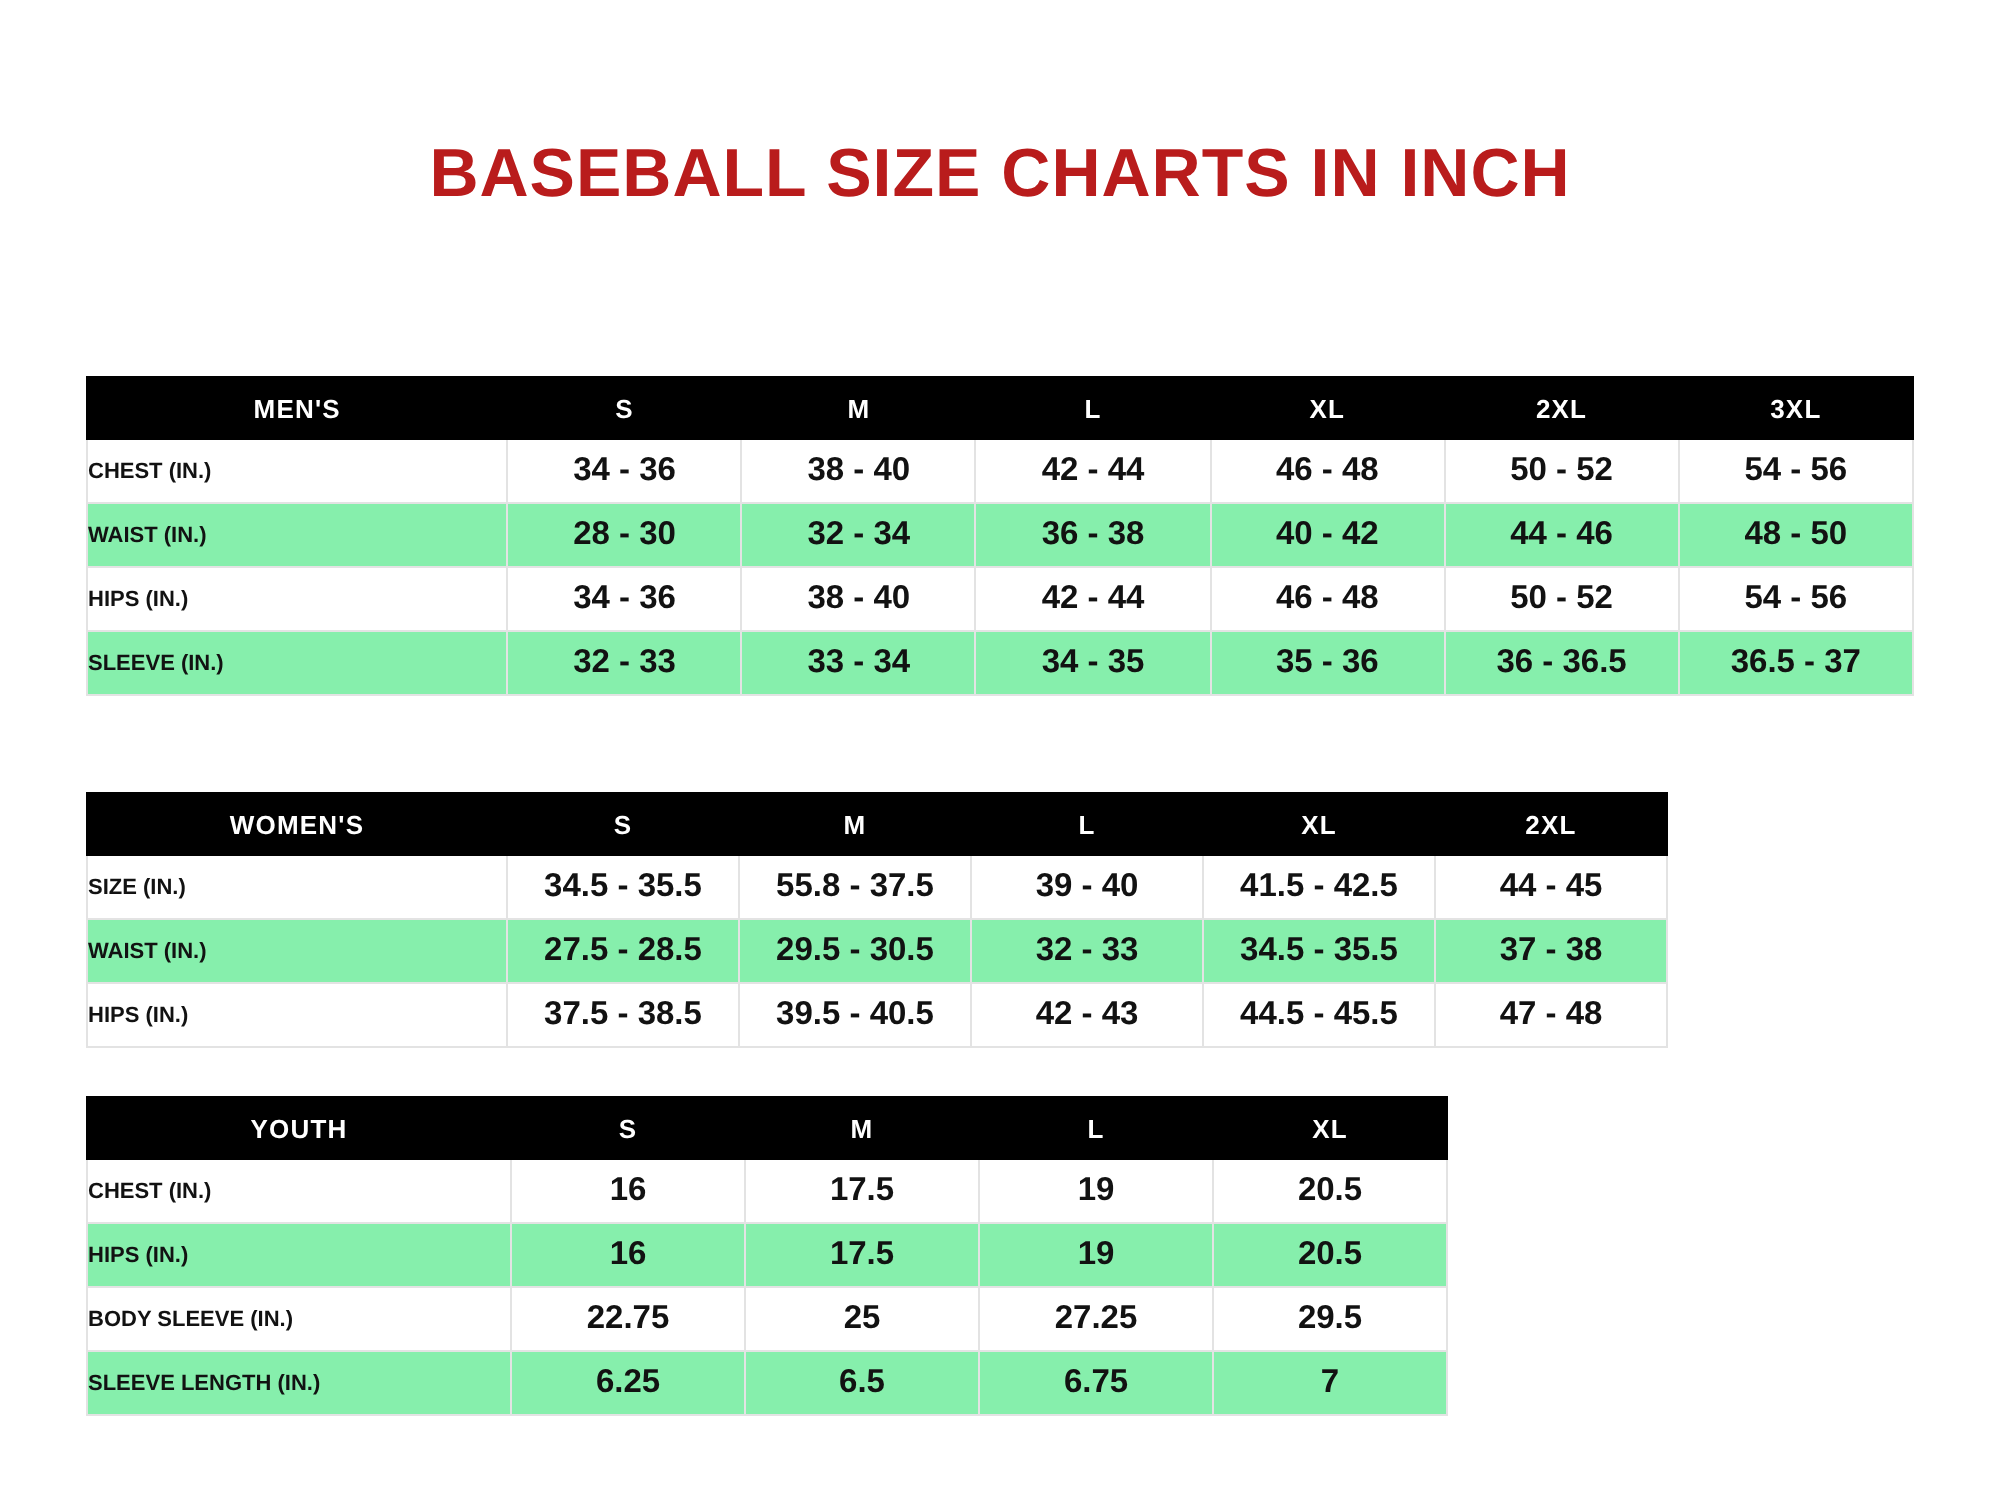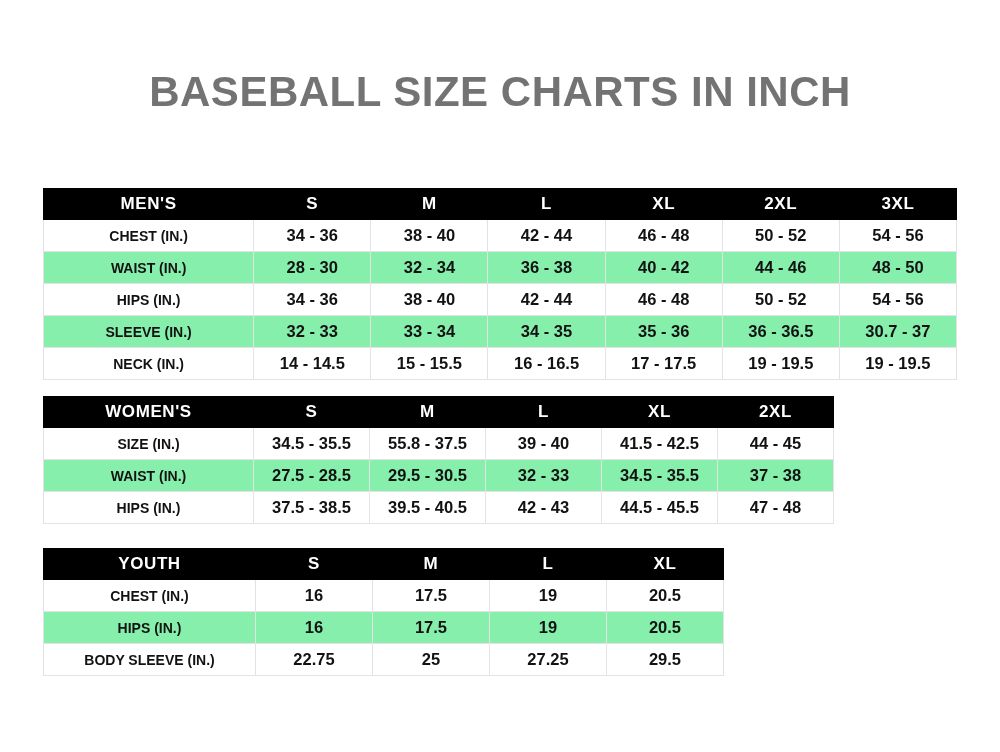--- a/index.html
+++ b/index.html
@@ -19,62 +19,62 @@
     width: 1000px;
     height: 752px;
     background: #ffffff;
   }
   .title {
     position: absolute;
     top: 68px;
     left: 0;
     width: 1000px;
     text-align: center;
-    font-size: 42px;
+    font-size: 34px;
     font-weight: bold;
     letter-spacing: 0.5px;
-    color: #737373;
+    color: #b91c1c;
   }
 
   .chart {
     position: absolute;
     border-collapse: collapse;
     table-layout: fixed;
   }
   .chart td, .chart th {
     border: 1px solid #e3e3e3;
     text-align: center;
     vertical-align: middle;
     font-weight: bold;
     color: #121212;
     padding: 0;
     white-space: nowrap;
   }
   .chart thead th {
     background: #000000;
     color: #ffffff;
     border: 1px solid #000000;
-    font-size: 17px;
+    font-size: 13px;
     letter-spacing: 0.6px;
     height: 30px;
   }
   .chart thead th.rowlabel {
     text-align: center;
   }
   .chart tbody td {
     font-size: 16.5px;
     height: 31px;
     background: #ffffff;
   }
   .chart tbody tr.alt td {
     background: #86efac;
   }
   .chart tbody td.rowlabel {
-    text-align: center;
-    font-size: 14px;
+    text-align: left;
+    font-size: 11px;
   }
 
   
   #mens-chart { top: 188px; left: 43px; width: 914px; }
   #mens-chart col.c0 { width: 210px; }
   #mens-chart col.cx { width: 117px; }
 
   
   #womens-chart { top: 396px; left: 43px; width: 790px; }
   #womens-chart col.c0 { width: 210px; }
@@ -141,30 +141,21 @@
         <td>50 - 52</td>
         <td>54 - 56</td>
       </tr>
       <tr class="alt">
         <td class="rowlabel">SLEEVE (IN.)</td>
         <td>32 - 33</td>
         <td>33 - 34</td>
         <td>34 - 35</td>
         <td>35 - 36</td>
         <td>36 - 36.5</td>
-        <td>30.7 - 37</td>
-      </tr>
-      <tr>
-        <td class="rowlabel">NECK (IN.)</td>
-        <td>14 - 14.5</td>
-        <td>15 - 15.5</td>
-        <td>16 - 16.5</td>
-        <td>17 - 17.5</td>
-        <td>19 - 19.5</td>
-        <td>19 - 19.5</td>
+        <td>36.5 - 37</td>
       </tr>
     </tbody>
   </table>
 
   <table class="chart" id="womens-chart">
     <colgroup>
       <col class="c0">
         <col class="cx">
         <col class="cx">
         <col class="cx">
@@ -241,16 +232,23 @@
         <td>19</td>
         <td>20.5</td>
       </tr>
       <tr>
         <td class="rowlabel">BODY SLEEVE (IN.)</td>
         <td>22.75</td>
         <td>25</td>
         <td>27.25</td>
         <td>29.5</td>
       </tr>
+      <tr class="alt">
+        <td class="rowlabel">SLEEVE LENGTH (IN.)</td>
+        <td>6.25</td>
+        <td>6.5</td>
+        <td>6.75</td>
+        <td>7</td>
+      </tr>
     </tbody>
   </table>
 
 </div>
 
 </body></html>

